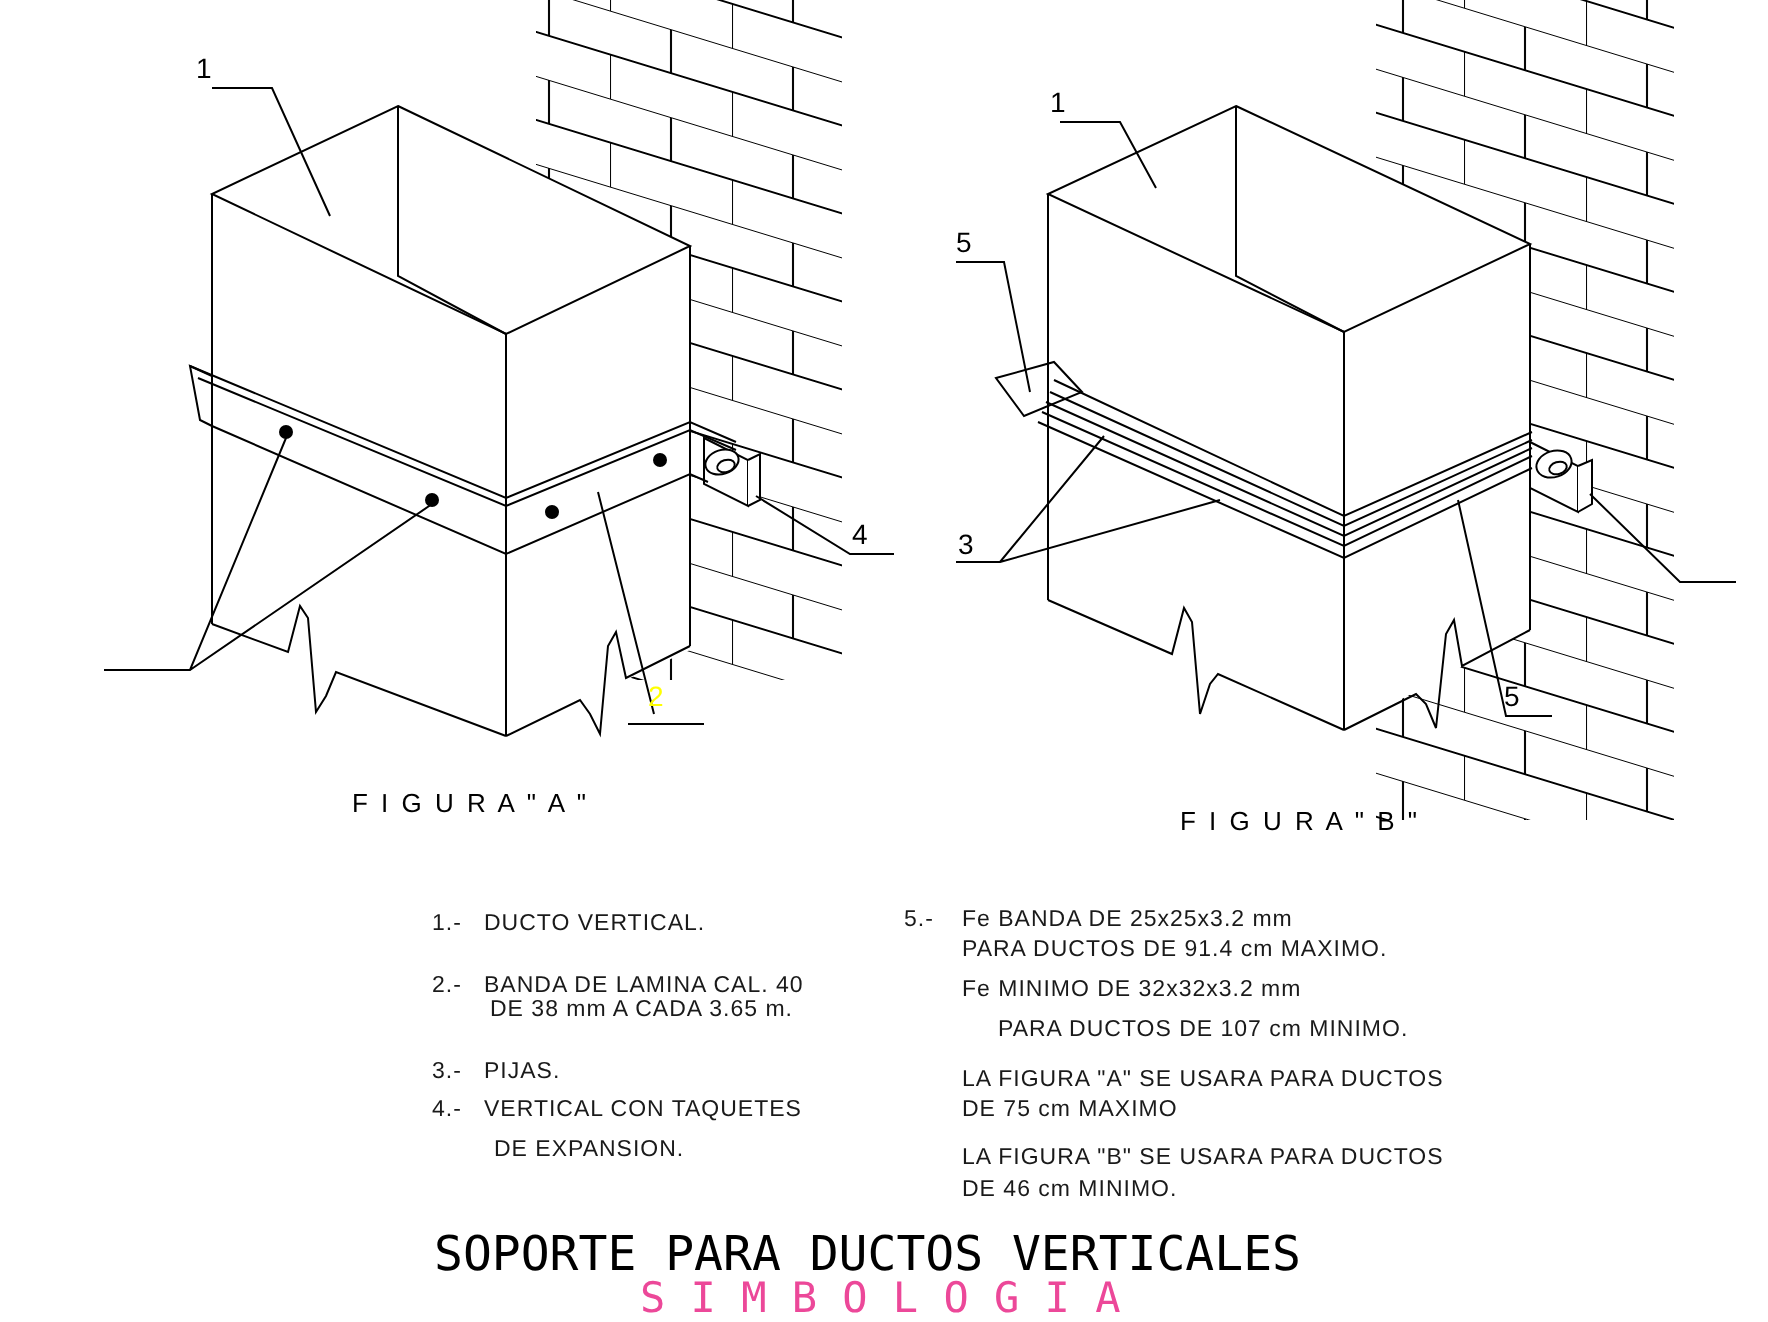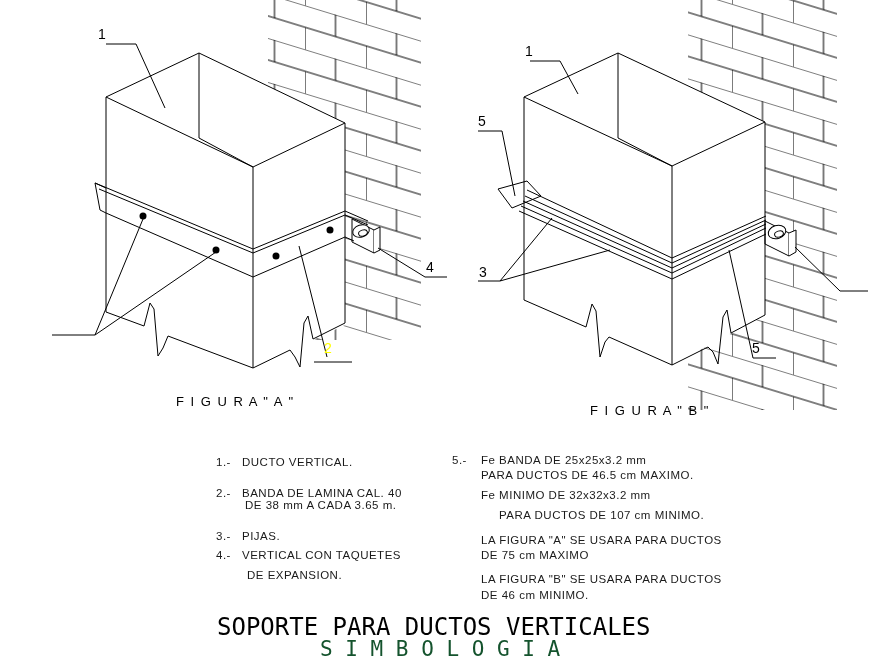--- a/index.html
+++ b/index.html
@@ -4,21 +4,21 @@
 <style>
   html,body{margin:0;padding:0;background:#ffffff;}
   .canvas{position:relative;width:884px;height:661px;background:#ffffff;overflow:hidden;
           font-family:"Liberation Sans",sans-serif;color:#000;}
   svg{position:absolute;left:0;top:0;}
   .t{position:absolute;font-size:11.5px;letter-spacing:.5px;white-space:pre;color:#1a1a1a;}
   .c{position:absolute;font-size:14px;white-space:pre;color:#000;}
   .c.yellow{color:#ffff00;}
   .figlabel{position:absolute;font-size:13px;letter-spacing:1.5px;white-space:pre;color:#000;}
   .title1{position:absolute;font-family:"DejaVu Sans Mono",monospace;font-size:24px;white-space:pre;color:#000;}
-  .title2{position:absolute;font-family:"DejaVu Sans Mono",monospace;font-size:21px;white-space:pre;color:#14532d;}
+  .title2{position:absolute;font-family:"DejaVu Sans Mono",monospace;font-size:21px;white-space:pre;color:#ec4899;}
 </style>
 </head>
 <body>
 
 <div class="canvas">
 
   <svg width="884" height="661" viewBox="0 0 884 661">
     <defs>
       <pattern id="brick" width="61" height="44" patternUnits="userSpaceOnUse" patternTransform="skewY(17)">
         <path d="M0,0 H61 M0,22 H61 M30.5,0 V22 M0,22 V44" stroke="#000" stroke-width="1" fill="none"></path>
@@ -131,21 +131,21 @@
   <span class="t" style="left:242px;top:487px">BANDA DE LAMINA CAL. 40</span>
   <span class="t" style="left:245px;top:499px">DE 38 mm A CADA 3.65 m.</span>
   <span class="t" style="left:216px;top:530px">3.-</span>
   <span class="t" style="left:242px;top:530px">PIJAS.</span>
   <span class="t" style="left:216px;top:549px">4.-</span>
   <span class="t" style="left:242px;top:549px">VERTICAL CON TAQUETES</span>
   <span class="t" style="left:247px;top:569px">DE EXPANSION.</span>
 
   <span class="t" style="left:452px;top:454px">5.-</span>
   <span class="t" style="left:481px;top:454px">Fe BANDA DE 25x25x3.2 mm</span>
-  <span class="t" style="left:481px;top:469px">PARA DUCTOS DE 46.5 cm MAXIMO.</span>
+  <span class="t" style="left:481px;top:469px">PARA DUCTOS DE 91.4 cm MAXIMO.</span>
   <span class="t" style="left:481px;top:489px">Fe MINIMO DE 32x32x3.2 mm</span>
   <span class="t" style="left:499px;top:509px">PARA DUCTOS DE 107 cm MINIMO.</span>
   <span class="t" style="left:481px;top:534px">LA FIGURA "A" SE USARA PARA DUCTOS</span>
   <span class="t" style="left:481px;top:549px">DE 75 cm MAXIMO</span>
   <span class="t" style="left:481px;top:573px">LA FIGURA "B" SE USARA PARA DUCTOS</span>
   <span class="t" style="left:481px;top:589px">DE 46 cm MINIMO.</span>
 
   <span class="title1" style="left:217px;top:613px">SOPORTE PARA DUCTOS VERTICALES</span>
   <span class="title2" style="left:320px;top:637px">S I M B O L O G I A</span>
 

